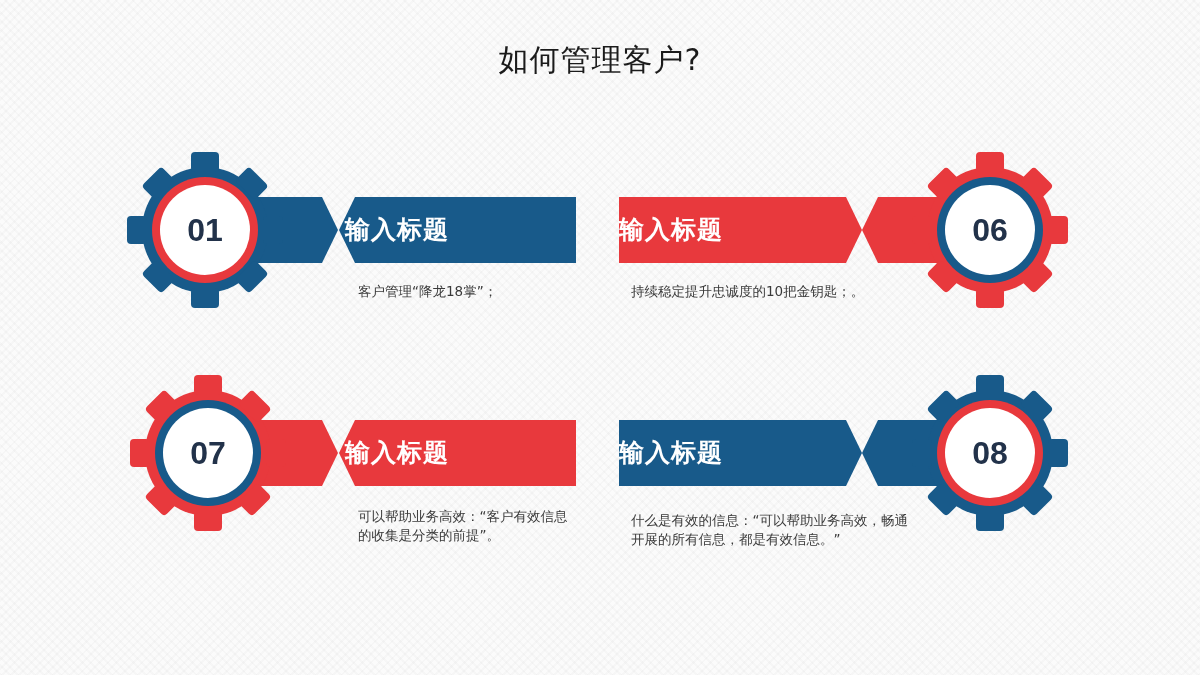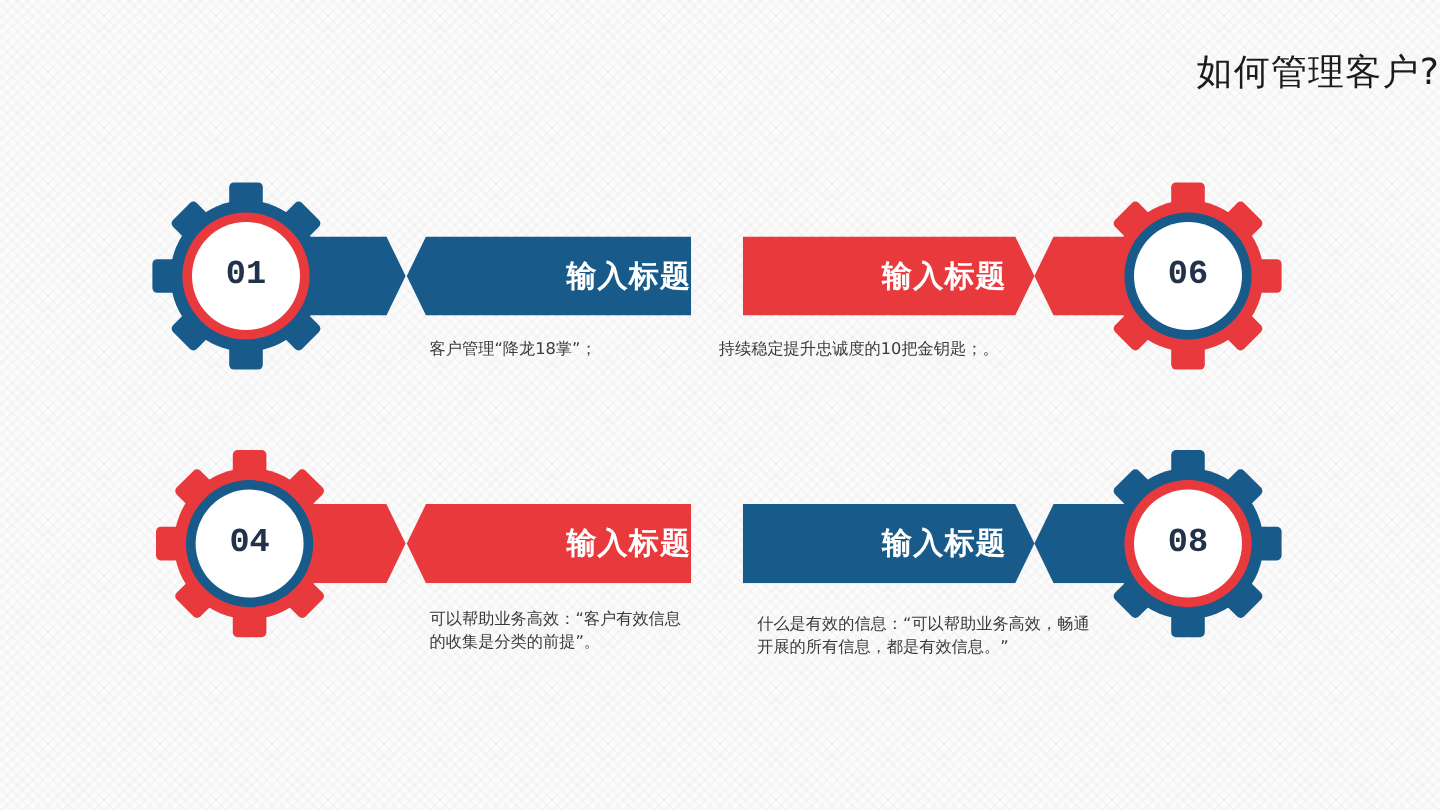--- a/index.html
+++ b/index.html
@@ -5,39 +5,39 @@
   html, body { margin: 0; padding: 0; }
   body {
     width: 1200px; height: 675px; position: relative; overflow: hidden;
     background-color: #fbfbfb;
     background-image:
       repeating-linear-gradient(45deg, rgba(0,0,0,0.018) 0 2px, transparent 2px 6px),
       repeating-linear-gradient(-45deg, rgba(0,0,0,0.018) 0 2px, transparent 2px 6px);
     font-family: "DejaVu Sans", "Liberation Sans", sans-serif;
   }
   .title {
-    position: absolute; top: 40px; left: 0; width: 1200px; text-align: right;
+    position: absolute; top: 40px; left: 0; width: 1200px; text-align: center;
     font-size: 30px; color: #1b1b1b; letter-spacing: 1px;
   }
   .band {
     position: absolute; height: 66px;
   }
   .band svg { position: absolute; left: 0; top: 0; }
   .band-label {
     position: absolute; top: 0; height: 62px; line-height: 66px;
-    color: #fff; font-weight: bold; font-size: 25px; text-align: right;
+    color: #fff; font-weight: bold; font-size: 25px; text-align: left;
     letter-spacing: 1px;
   }
   .gear { position: absolute; width: 160px; height: 160px; }
   .gear svg { position: absolute; left: 0; top: 0; }
   .gear-num {
     position: absolute; left: 0; top: 0; width: 160px; height: 160px;
     line-height: 160px; text-align: center;
-    font-family: Liberation Mono, monospace;
-    font-weight: bold; font-size: 28px; color: #22324a;
+    font-family: Liberation Sans, sans-serif;
+    font-weight: bold; font-size: 32px; color: #22324a;
   }
   .desc {
     position: absolute; font-size: 13.5px; line-height: 19px; color: #3a3a3a;
   }
 </style>
 </head>
 <body>
 
 <div class="title">如何管理客户?</div>
 
@@ -90,21 +90,21 @@
           <rect x="-14" y="56" width="28" height="20" rx="4"></rect>
           <rect x="-76" y="-14" width="20" height="28" rx="4"></rect>
           <rect x="56" y="-14" width="20" height="28" rx="4"></rect>
         </g>
     </g>
     <circle r="53" fill="#185A8A"></circle>
     <circle r="45" fill="#ffffff"></circle>
   </svg>
   <div class="gear-num">06</div>
 </div>
-<div class="desc" style="left:599px; top:282px; width:280px;">持续稳定提升忠诚度的10把金钥匙；。</div>
+<div class="desc" style="left:631px; top:282px; width:280px;">持续稳定提升忠诚度的10把金钥匙；。</div>
 
 <div class="band" style="left:250px; top:420px; width:326px;">
   <svg width="326" height="66" viewBox="0 0 326 66">
     <polygon points="0,0 72,0 88,33 72,66 0,66" fill="#E8393D"></polygon>
     <polygon points="105,0 326,0 326,66 105,66 89,33" fill="#E8393D"></polygon>
   </svg>
   <div class="band-label" style="left:95px; width:231px;">输入标题</div>
 </div>
 <div class="gear" style="left:128px; top:373px;">
   <svg width="160" height="160" viewBox="-80 -80 160 160">
@@ -117,21 +117,21 @@
       <g transform="rotate(45)">
           <rect x="-14" y="-76" width="28" height="20" rx="4"></rect>
           <rect x="-14" y="56" width="28" height="20" rx="4"></rect>
           <rect x="-76" y="-14" width="20" height="28" rx="4"></rect>
           <rect x="56" y="-14" width="20" height="28" rx="4"></rect>
         </g>
     </g>
     <circle r="53" fill="#185A8A"></circle>
     <circle r="45" fill="#ffffff"></circle>
   </svg>
-  <div class="gear-num">04</div>
+  <div class="gear-num">07</div>
 </div>
 <div class="desc" style="left:358px; top:507px; width:215px;">可以帮助业务高效：“客户有效信息的收集是分类的前提”。</div>
 
 <div class="band" style="left:619px; top:420px; width:326px;">
   <svg width="326" height="66" viewBox="0 0 326 66">
     <polygon points="0,0 227,0 243,33 227,66 0,66" fill="#185A8A"></polygon>
     <polygon points="259,0 326,0 326,66 259,66 243,33" fill="#185A8A"></polygon>
   </svg>
   <div class="band-label" style="left:0; width:220px;">输入标题</div>
 </div>

